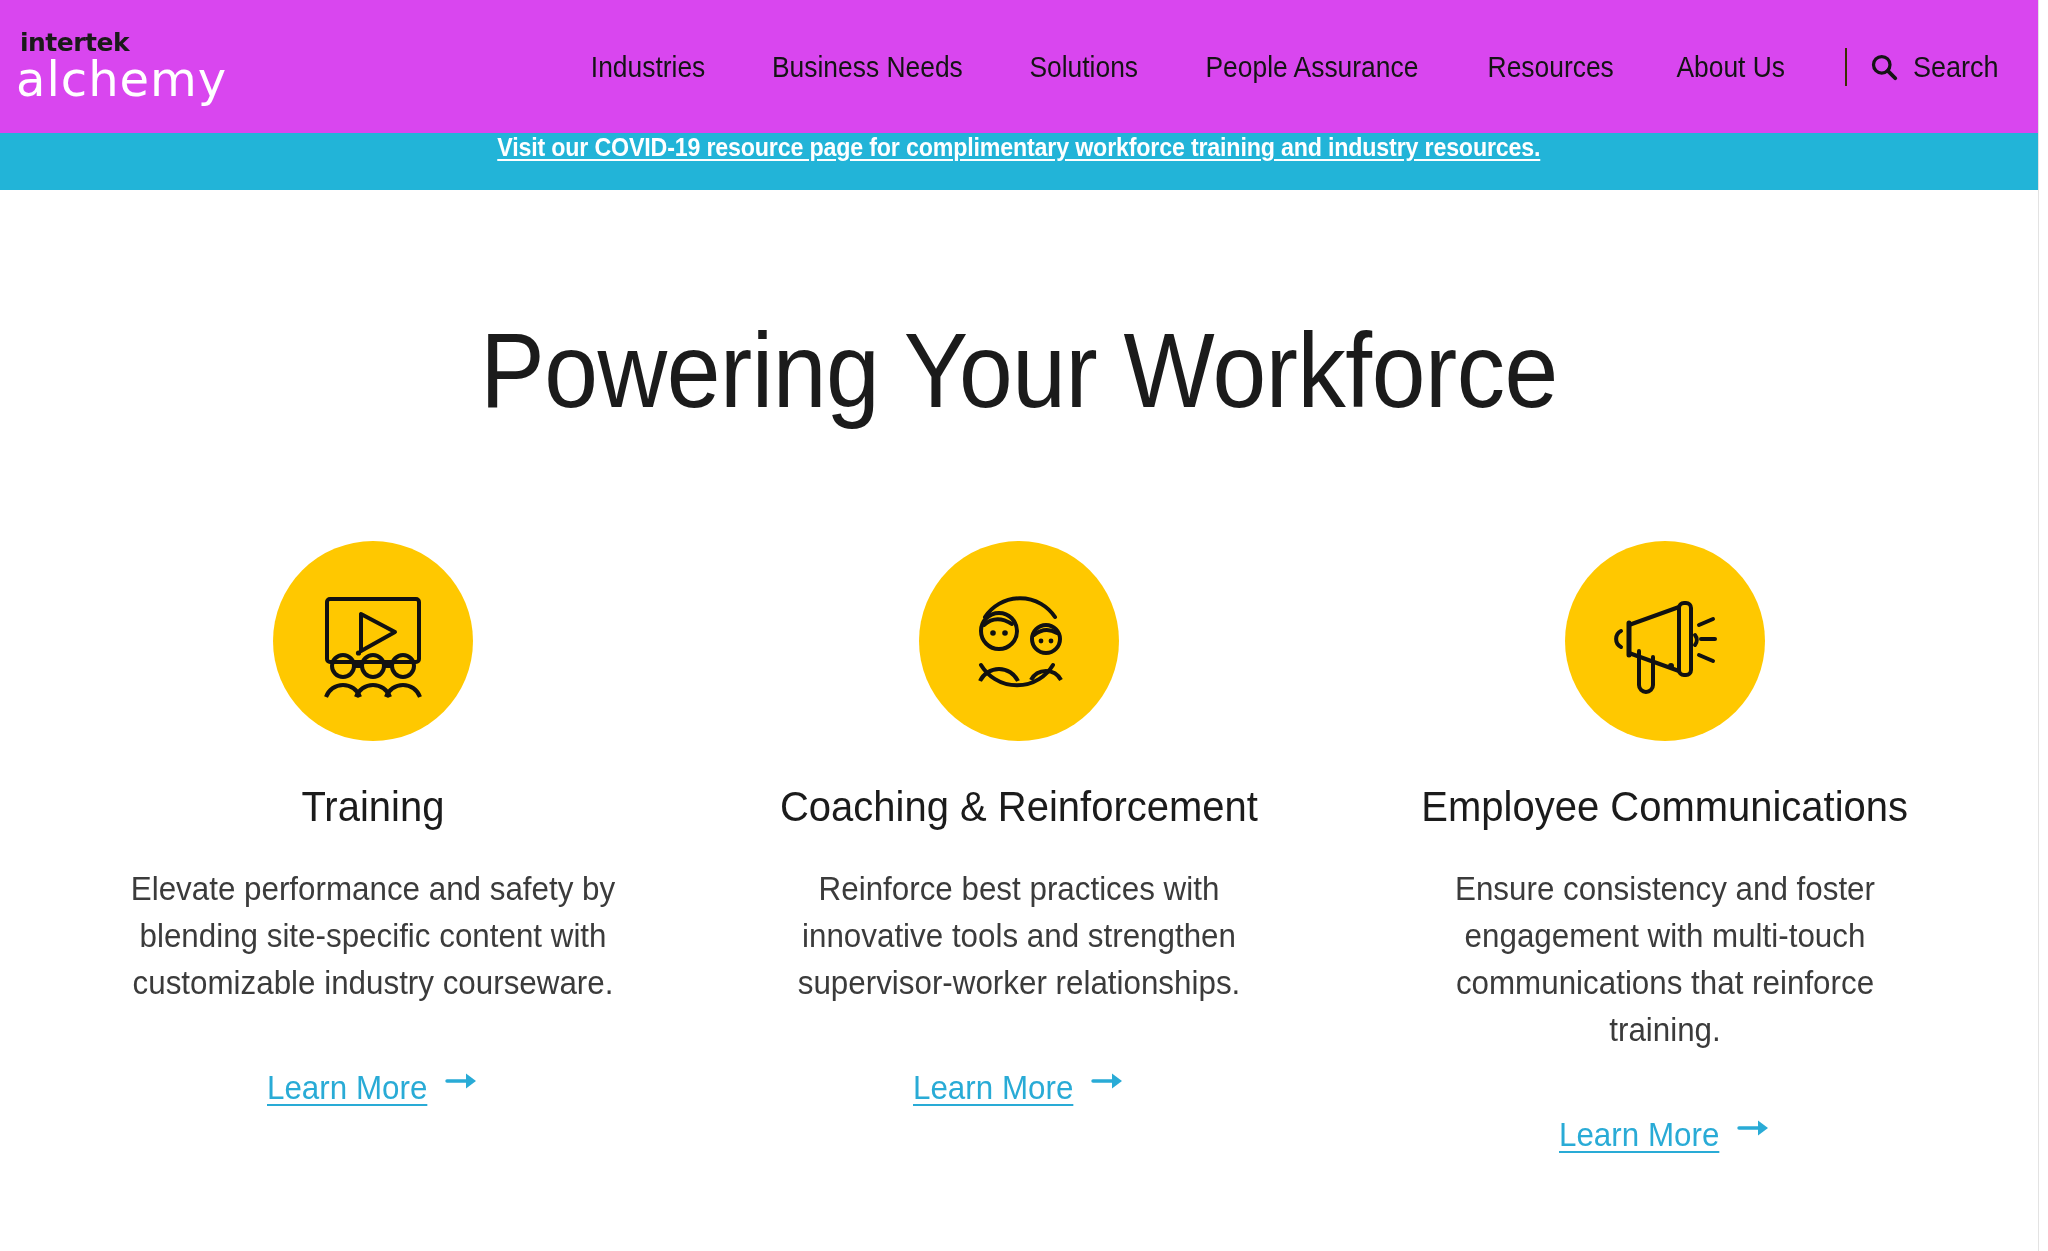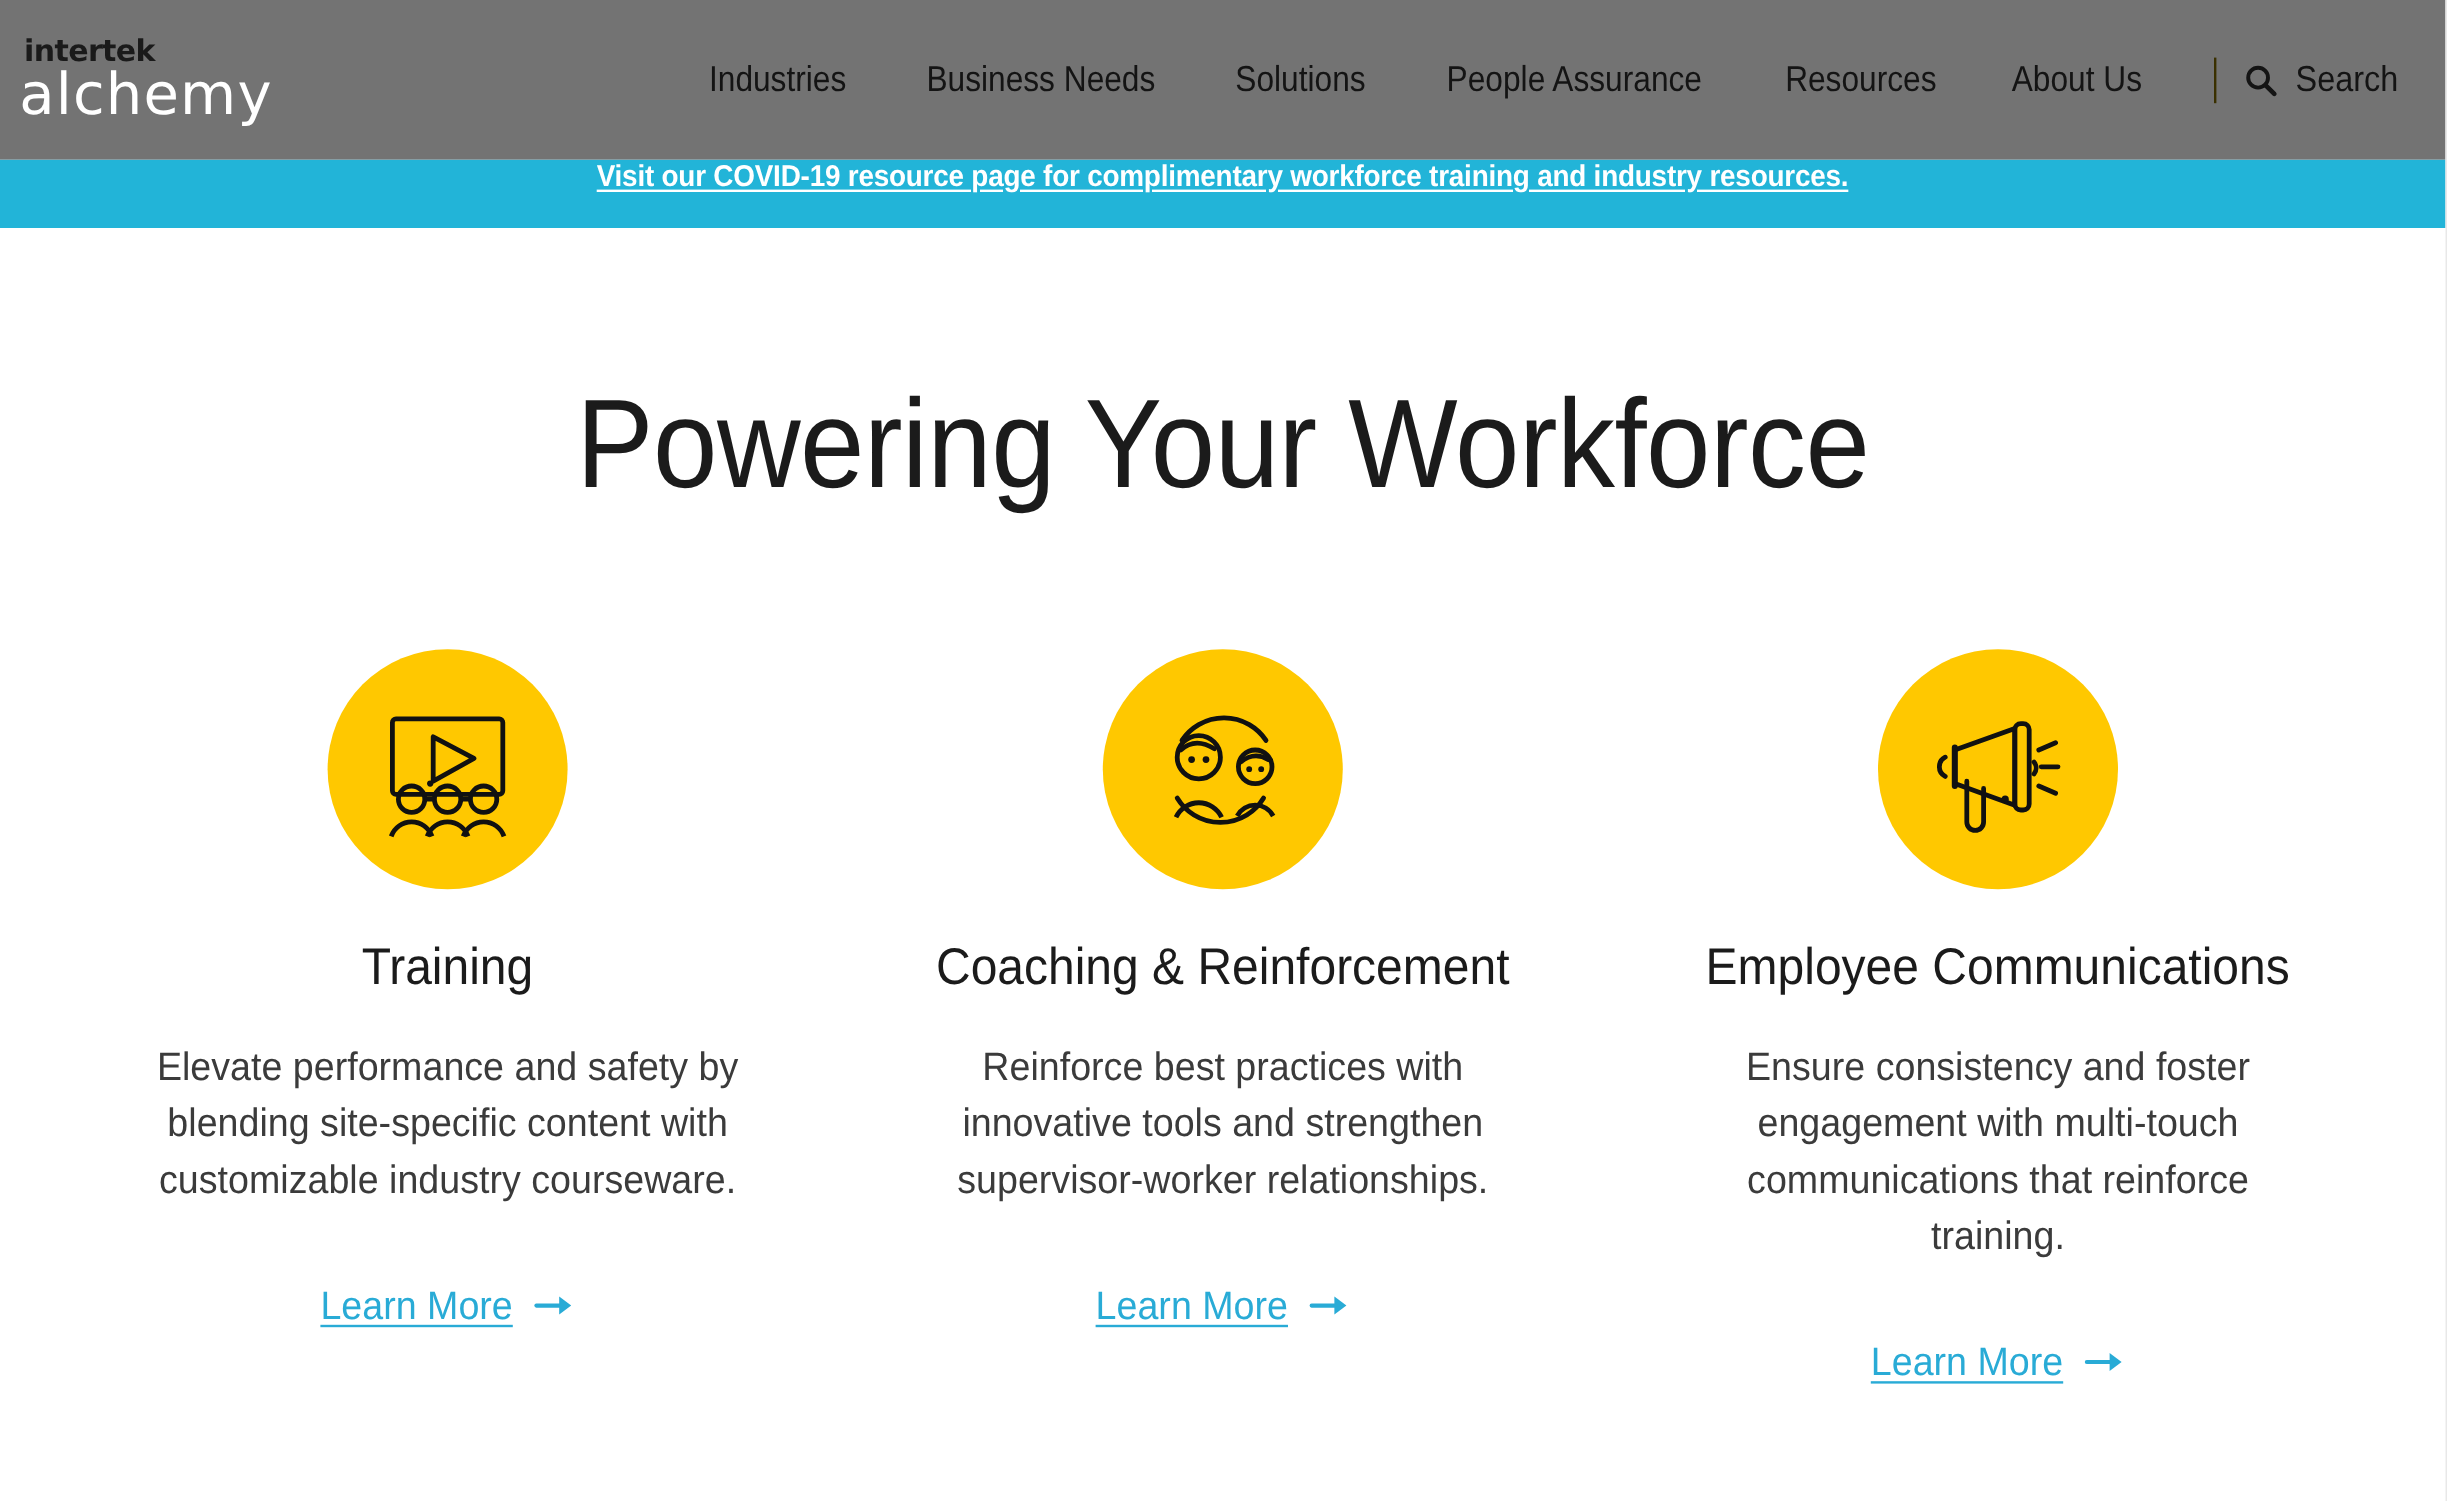--- a/index.html
+++ b/index.html
@@ -18,21 +18,21 @@
     height: 1251px;
     background: #ffffff;
     overflow: hidden;
   }
 
   
   .header {
     position: relative;
     width: 2038px;
     height: 133px;
-    background: #737373;
+    background: #d946ef;
     display: flex;
     align-items: center;
   }
 
   .logo-block {
     width: 330px;
     padding-left: 16px;
     display: flex;
     flex-direction: column;
     justify-content: center;
@@ -204,21 +204,21 @@
     color: #3b3b3b;
     text-align: center;
     line-height: 1.42;
     max-width: 560px;
     transform: scaleX(0.95);
   }
 
   .learn-more {
     margin-top: 62px;
     display: inline-flex;
-    align-items: center;
+    align-items: flex-start;
     gap: 0;
     cursor: pointer;
     text-decoration: none;
   }
 
   .learn-more-text {
     font-family: "Liberation Sans", sans-serif;
     font-size: 33px;
     color: #29ABD6;
     text-decoration: underline;

